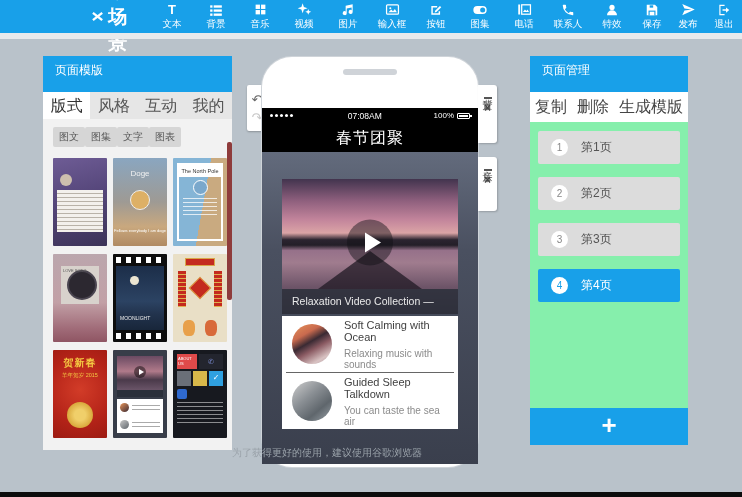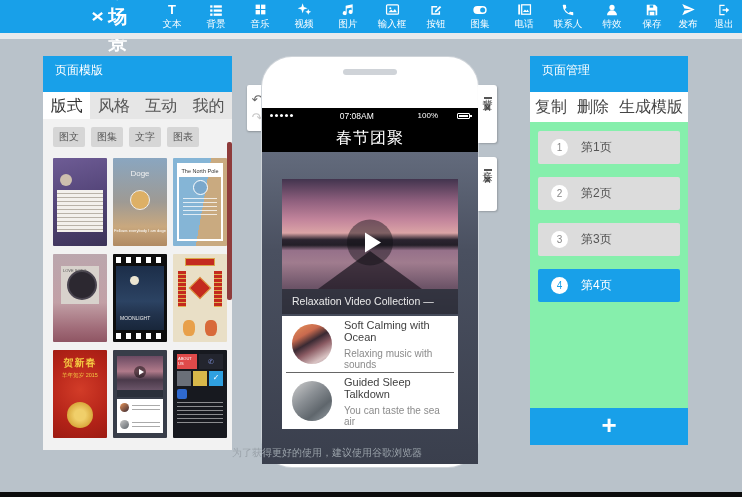--- a/index.html
+++ b/index.html
@@ -20,21 +20,21 @@
 
   .strip { position:absolute; top:33px; left:0; width:742px; height:6px; background:#e8eaec; }
   .bottombar { position:absolute; bottom:0; left:0; width:742px; height:5px; background:#0c0c0c; }
 
   
   .left-panel { position:absolute; left:43px; top:56px; width:189px; height:394px; background:#f2f2f2; }
   .panel-header { height:36px; background:#18a0e9; color:#fff; font-size:12px; line-height:28px; padding-left:12px; }
   .lp-tabs { height:27px; background:#e6e6e6; display:flex; }
   .lp-tab { flex:1; text-align:center; font-size:16px; color:#555; line-height:27px; cursor:pointer; }
   .lp-tab.active { background:#fff; color:#333; }
-  .lp-filters { display:flex; gap:6px; padding:8px 10px 4px; }
+  .lp-filters { display:flex; padding:8px 10px 4px; }
   .lp-filter { background:#d6d6d6; color:#555; font-size:10px; padding:3px 6px; border-radius:2px; cursor:pointer; }
   .lp-grid { display:grid; grid-template-columns:repeat(3,54px); gap:8px 6px; padding:7px 10px; }
   .thumb { width:54px; height:88px; position:relative; overflow:hidden; border-radius:1px; cursor:pointer; }
   .lp-scrollbar { position:absolute; left:184px; top:86px; width:5px; height:158px; background:#8e3b3b; border-radius:2px; }
 
   
   .t1 { background:linear-gradient(165deg,#6e5c95 0%,#55467a 45%,#3c3358 100%); }
   .t1 .av { position:absolute; left:7px; top:16px; width:12px; height:12px; border-radius:50%; background:#cdbfae; }
   .t1 .card { position:absolute; left:4px; top:32px; width:46px; height:42px; background:#f3f0ec;
               background-image:repeating-linear-gradient(#f3f0ec 0 3px,#b9b2a8 3px 4px); }
@@ -99,21 +99,21 @@
 
   
   .phone { position:absolute; left:262px; top:57px; width:216px; height:410px; background:#fff; border-radius:30px; box-shadow:0 0 0 1px #cfd4d9; }
   .speaker { position:absolute; top:12px; left:50%; transform:translateX(-50%); width:54px; height:6px; background:#cfd3d8; border-radius:3px; }
   .screen { position:absolute; top:27px; left:0; width:216px; height:356px; overflow:hidden; background:linear-gradient(#6e7789 0%,#4a5060 40%,#3a3f4d 100%);margin-top:24px; }
   .statusbar { height:15px; background:#000; display:flex; align-items:center; padding:0 8px; color:#fff; }
   .dots { width:26px; height:3px; position:relative; }
   .dots i { position:absolute; left:0; top:0; width:3px; height:3px; border-radius:50%; background:#fff;
             box-shadow:5px 0 #fff,10px 0 #fff,15px 0 #fff,20px 0 #fff; }
   .sb-time { flex:1; text-align:center; font-size:8.5px; }
-  .sb-batt { display:flex; align-items:center; gap:19px; font-size:8px; }
+  .sb-batt { display:flex; align-items:center; gap:3px; font-size:8px; }
   .batt { width:13px; height:6px; border:1px solid #fff; border-radius:1px; position:relative; background:#fff; background-clip:content-box; padding:1px; }
   .batt:after { content:""; position:absolute; right:-3px; top:1px; width:2px; height:2px; background:#fff; }
   .pg-title { height:29px; background:#000; color:#fff; font-size:16px; text-align:center; line-height:29px; letter-spacing:1px; }
   .content { padding-top:27px; }
   .video { margin:0 20px; height:135px; position:relative; background:
       linear-gradient(#42344e 0%,#8e5f7d 16%,#c2849b 30%,#dba4a6 40%,#2b2430 45%,#241f28 49%,#96718a 53%,#a07c8e 62%,#6d5468 80%,#4a3a4c 100%); }
   .video .pier { position:absolute; bottom:25px; left:50%; transform:translateX(-50%); width:0; height:0;
       border-bottom:38px solid rgba(32,26,36,.75); border-left:52px solid transparent; border-right:52px solid transparent; }
   .play { position:absolute; left:50%; top:50%; transform:translate(-50%,-60%); width:46px; height:46px; border-radius:50%;
       background:rgba(15,15,20,.45); cursor:pointer; }

